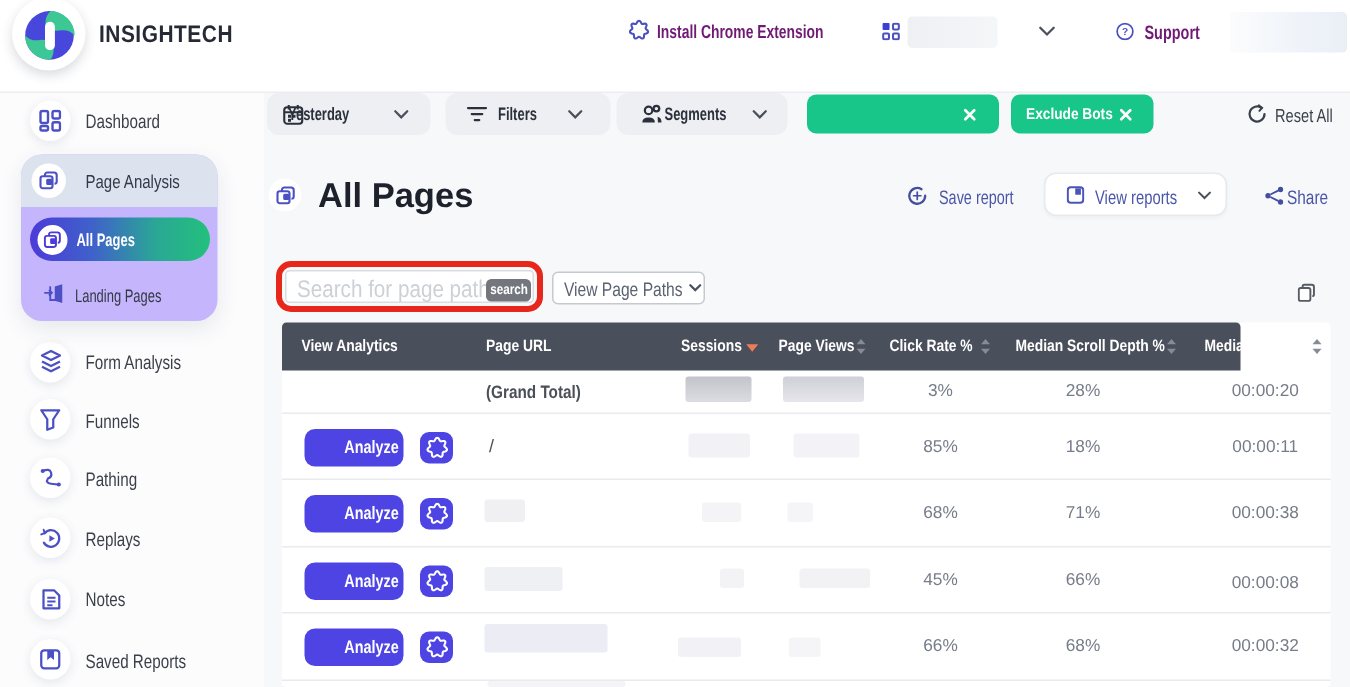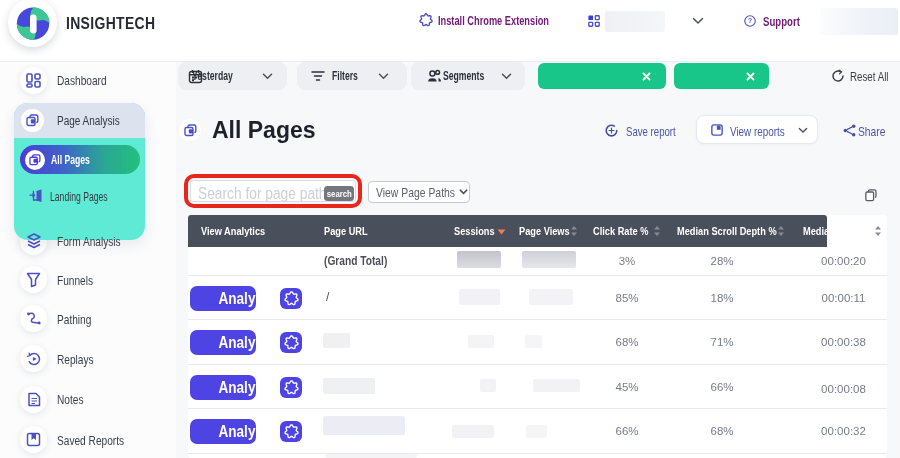--- a/index.html
+++ b/index.html
@@ -12,36 +12,36 @@
 .logo-circle { position:absolute; left:8px; top:-2px; width:49px; height:49px; border-radius:50%; background:#fff; box-shadow:0 3px 8px rgba(40,50,70,.18); z-index:30; }
 .brand { position:absolute; left:66px; top:15px; font-size:16px; font-weight:bold; color:#262a34; letter-spacing:.4px; z-index:25; }
 .topitem { position:absolute; font-size:12.5px; font-weight:bold; color:#701a75; z-index:25; }
 .blurbox { position:absolute; border-radius:3px; z-index:22; }
 
 
 .sidebar { position:absolute; left:0; top:62px; width:176px; height:396px; background:#fcfcfd; z-index:10; }
 .icirc { position:absolute; left:20px; width:27px; height:27px; border-radius:50%; background:#fff; box-shadow:0 2px 7px rgba(60,70,100,.12); }
 .sideitem { position:absolute; left:57px; font-size:13px; color:#3a3f49; white-space:nowrap; }
 .sideicon { position:absolute; left:26px; }
-.sidecard { position:absolute; left:14px; top:41px; width:131px; height:137px; background:#5eead4; border-radius:14px; box-shadow:0 5px 14px rgba(50,60,90,.10); overflow:hidden;text-decoration:underline; }
+.sidecard { position:absolute; left:14px; top:41px; width:131px; height:111px; background:#c4b5fd; border-radius:14px; box-shadow:0 5px 14px rgba(50,60,90,.10); overflow:hidden;text-decoration:underline; }
 .sidecard-head { position:absolute; left:0; top:0; width:131px; height:35px; background:#dce3ee; }
 .pill { position:absolute; left:6px; top:42px; width:120px; height:29px; border-radius:15px; background:linear-gradient(90deg,#4b3bd8 0%, #3f62c9 35%, #2aa795 70%, #23c07c 100%); }
 
 
 .fbtn { position:absolute; top:61.5px; height:28.5px; background:#edeff3; border-radius:8px; font-size:12px; color:#2b303b; font-weight:bold; }
 .chip { position:absolute; top:62.5px; height:26.5px; background:#19c689; border-radius:6px; color:#fff; font-size:10.5px; font-weight:bold; line-height:26.5px; }
 .chev { fill:none; stroke:#4a505a; stroke-width:1.5; stroke-linecap:round; }
 
 
 .tablewrap { position:absolute; left:188px; top:215px; width:699px; height:243px; background:#fff; border-radius:3px; }
 .thead { position:absolute; left:0; top:0; width:639px; height:32px; background:#4a4f5c; border-radius:3px 3px 0 0; color:#fff; font-size:11px; font-weight:bold; }
 .th { position:absolute; top:0; line-height:32px; white-space:nowrap; transform-origin:0 50%; transform:scaleX(.84); }
 .rowline { position:absolute; left:0; width:699px; height:1px; background:#e9eaee; }
 .val { position:absolute; font-size:11.5px; color:#767c89; transform:translate(-50%,-50%); white-space:nowrap; }
-.analyze { position:absolute; left:2px; width:66px; height:25px; background:#4e44e4; border-radius:7px; color:#fff; font-size:17px; font-weight:bold; text-align:center; line-height:25px;padding-left:22px; }
+.analyze { position:absolute; left:15px; width:66px; height:25px; background:#4e44e4; border-radius:7px; color:#fff; font-size:12px; font-weight:bold; text-align:center; line-height:25px;padding-left:22px; }
 .sealbtn { position:absolute; left:92px; width:22px; height:21px; background:#4e44e4; border-radius:6px; }
 .sealbtn svg { position:absolute; left:3.5px; top:3px; }
 .blr { position:absolute; border-radius:2px; }
 </style>
 </head>
 <body>
 
 <div class="header"></div>
 <div class="logo-circle">
   <svg width="49" height="49" viewBox="0 0 49 49">
@@ -194,20 +194,21 @@
       <path d="M1.5 1.2 L5.5 5.2 L9.5 1.2"></path>
     </svg>
 </div>
 
 <div class="chip" style="left:538px;width:128px;">
   <svg class="abs" style="left:104px;top:9px;" width="9" height="9" viewBox="0 0 9 9" stroke="#fff" stroke-width="1.8" stroke-linecap="round">
       <path d="M1.5 1.5 L7.5 7.5 M7.5 1.5 L1.5 7.5"></path>
     </svg>
 </div>
 <div class="chip" style="left:674px;width:94.5px;">
+  <span style="position:absolute;left:10px;"><span class="sx" style="transform:scaleX(.87);">Exclude Bots</span></span>
   <svg class="abs" style="left:72px;top:9px;" width="9" height="9" viewBox="0 0 9 9" stroke="#fff" stroke-width="1.8" stroke-linecap="round">
       <path d="M1.5 1.5 L7.5 7.5 M7.5 1.5 L1.5 7.5"></path>
     </svg>
 </div>
 
 <svg class="abs" style="left:831px;top:69px;" width="14" height="14" viewBox="0 0 14 14" fill="none" stroke="#3b414c" stroke-width="1.5" stroke-linecap="round">
   <path d="M12 7 a5 5 0 1 1 -2 -4"></path>
   <path d="M8.2 1.2 L10.4 2.9 L8.6 4.9" stroke-width="1.3"></path>
 </svg>
 <div class="abs" style="left:850px;top:69.5px;font-size:12.5px;color:#3b414c;"><span class="sx" style="transform:scaleX(.78);">Reset All</span></div>

